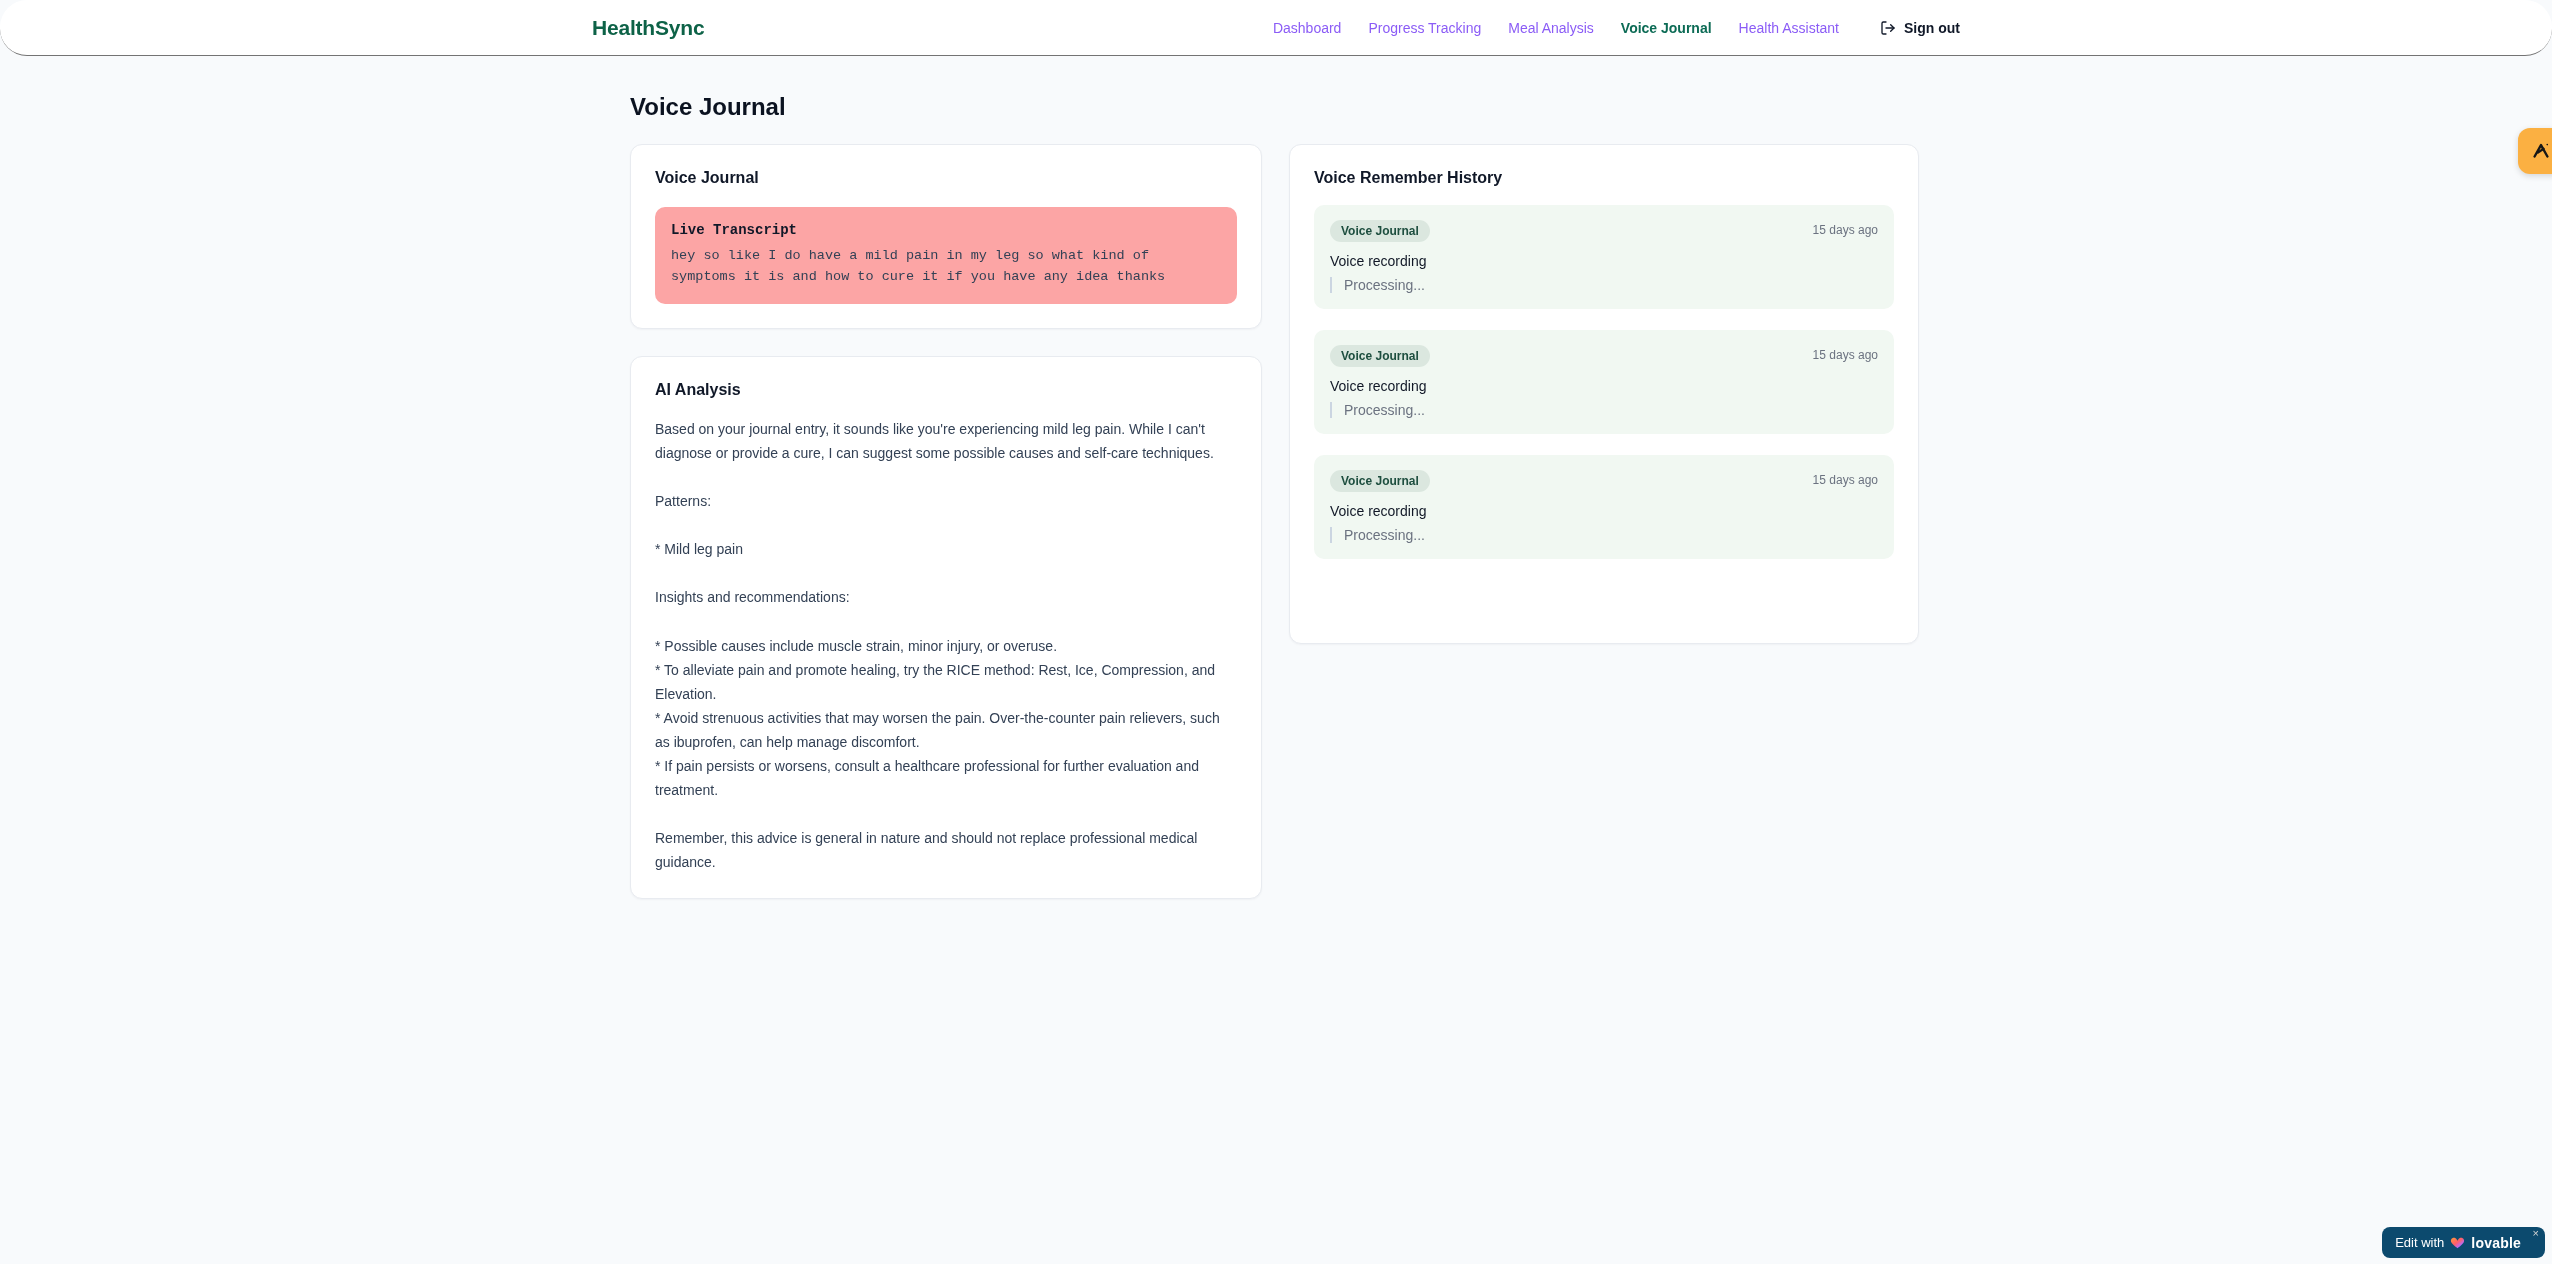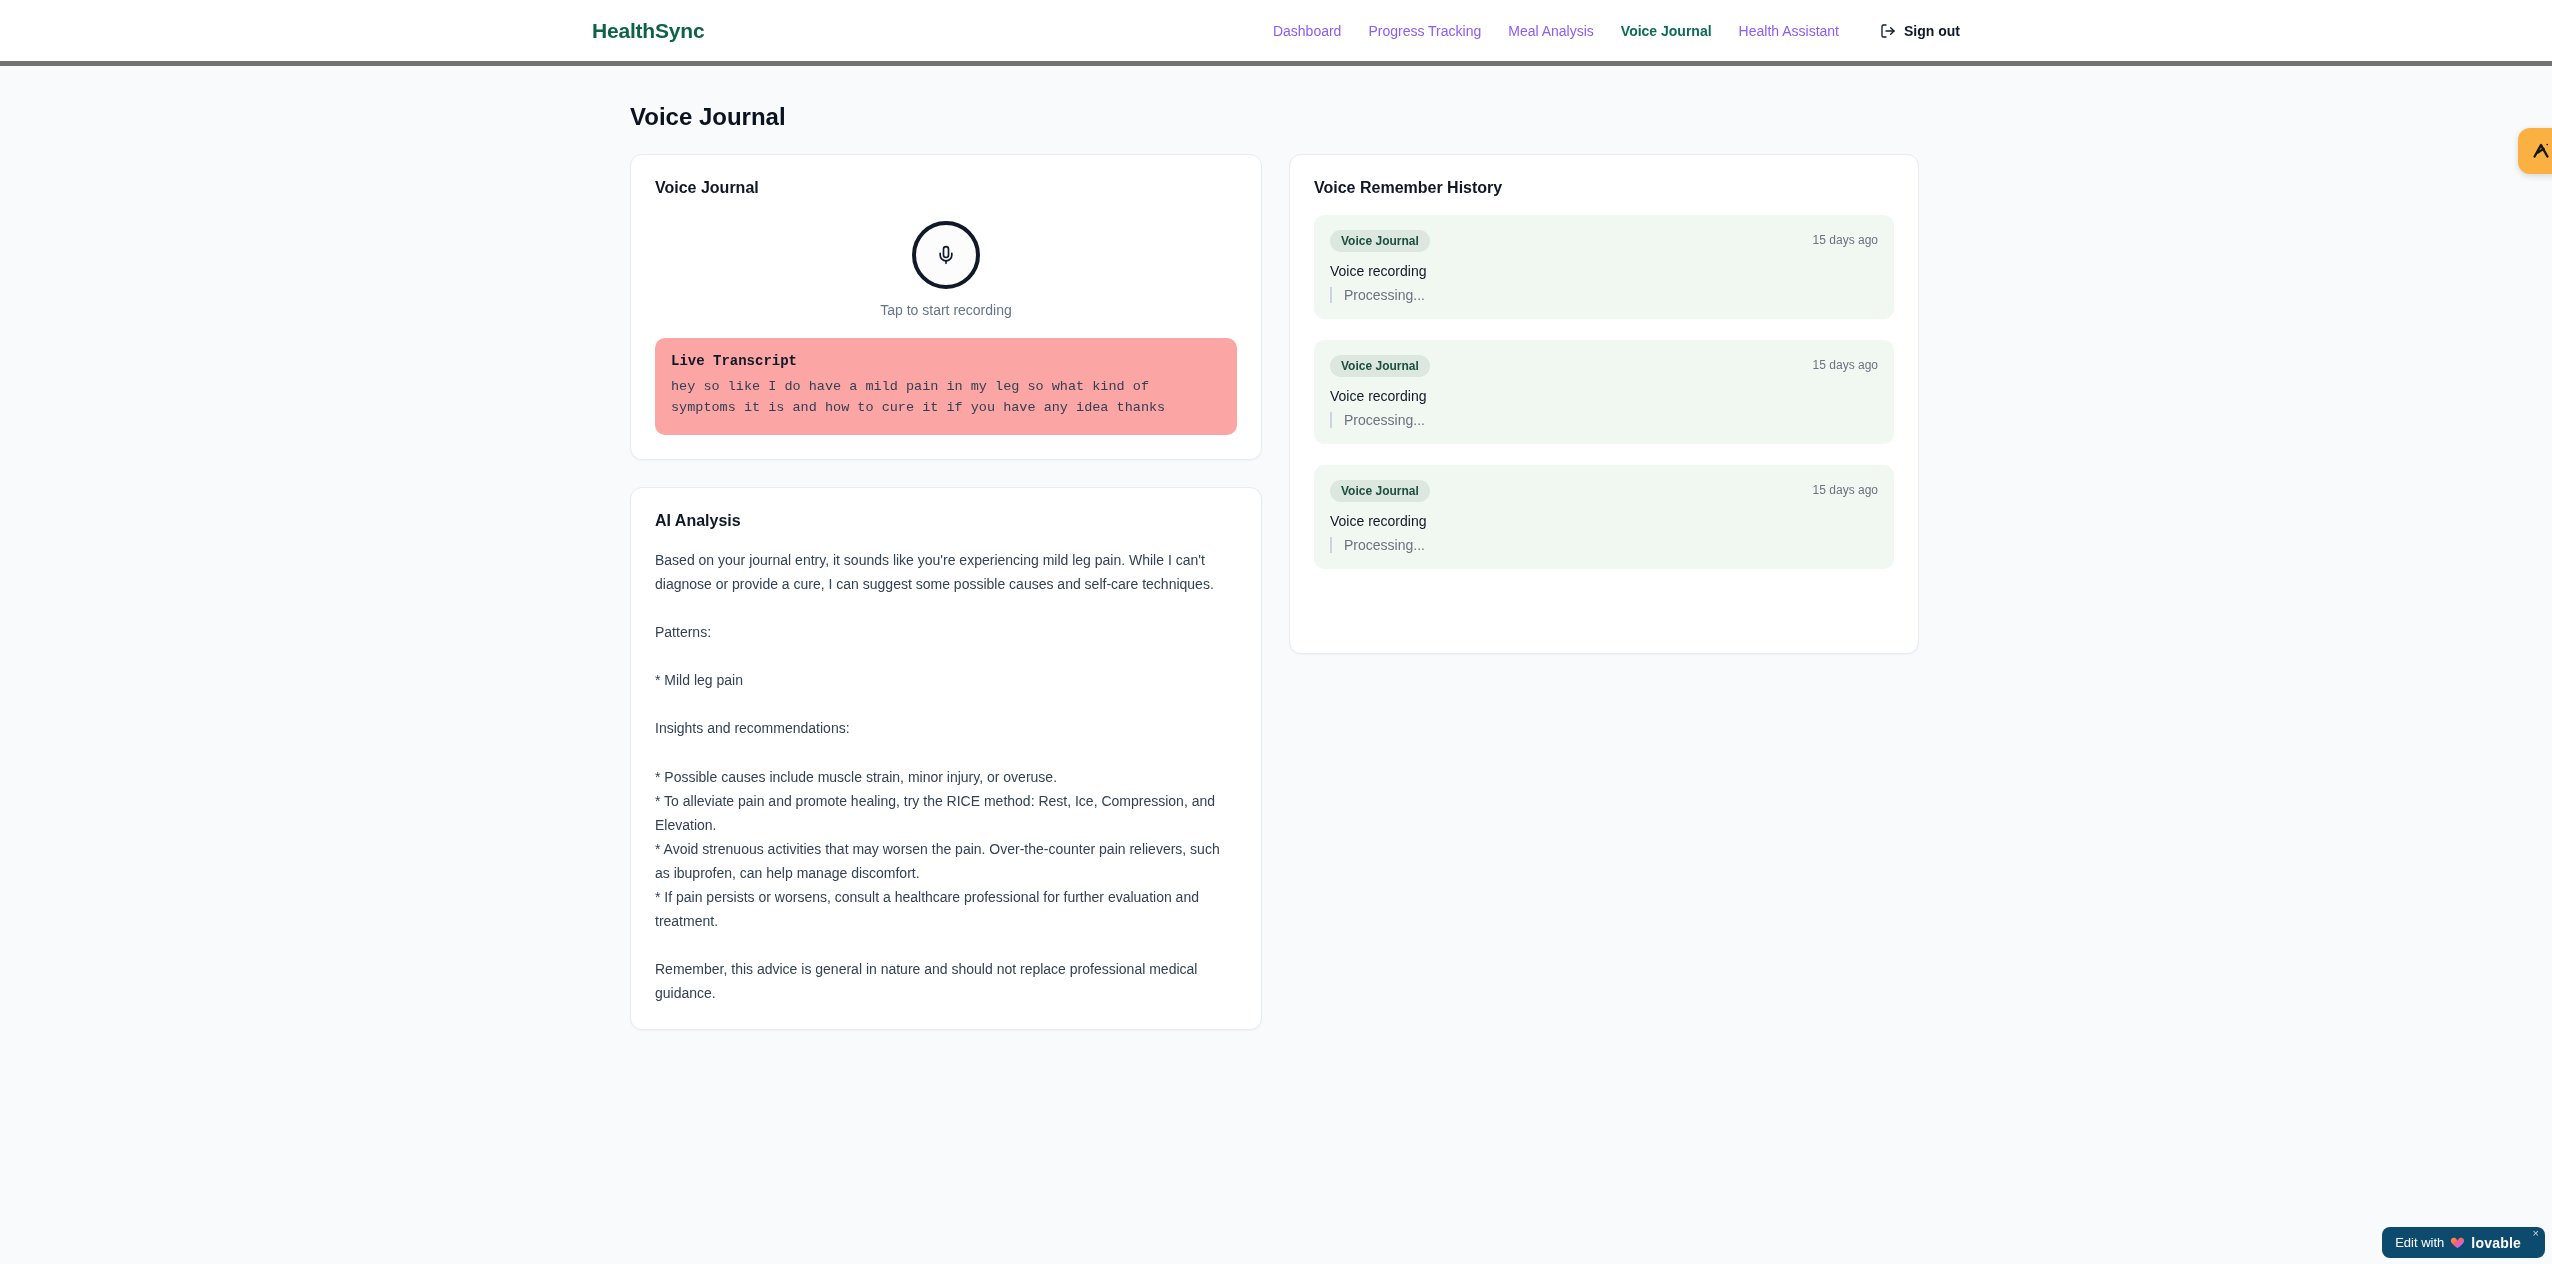--- a/index.html
+++ b/index.html
@@ -5,21 +5,21 @@
   * { box-sizing: border-box; margin: 0; padding: 0; }
   html, body { width: 2552px; height: 1264px; }
   body {
     font-family: "Liberation Sans", sans-serif;
     background: #f8fafc;
     position: relative;
     overflow: hidden;
     color: #101828;
   }
   
-  .header { height: 66px; background: #ffffff; border-bottom: 5px solid #737373; display: flex; }
+  .header { height: 56px; background: #ffffff; border-bottom: 1px solid #737373; display: flex; border-radius: 27px; }
   .header-inner { width: 1368px; margin: 0 auto; display: flex; align-items: center; justify-content: space-between; }
   .brand-logo { font-size: 21px; font-weight: 700; color: #0d6247; letter-spacing: -0.2px; cursor: pointer; }
   .nav { display: flex; align-items: center; gap: 27px; }
   .nav-link { font-size: 14px; color: #8b5cf6; font-weight: 500; text-decoration: none; cursor: pointer; }
   .nav-link.active { color: #0c6b55; font-weight: 600; }
   .signout { display: flex; align-items: center; gap: 8px; margin-left: 14px; cursor: pointer; }
   .signout-label { font-size: 14px; font-weight: 600; color: #101828; }
   .signout svg { width: 16px; height: 16px; color: #101828; display: block; }
   
   .main { width: 1292px; margin: 0 auto; padding-top: 37px; }
@@ -102,32 +102,20 @@
 
 <main class="main">
   <h1 class="page-title">Voice Journal</h1>
 
   <div class="grid">
 
     <div class="col-left">
 
       <section class="card">
         <h2 class="card-title">Voice Journal</h2>
-        <div class="mic-wrap">
-          <button class="mic-button">
-            <span>
-              <svg viewBox="0 0 24 24" fill="none" stroke="currentColor" stroke-width="2" stroke-linecap="round" stroke-linejoin="round">
-                <path d="M12 2a3 3 0 0 0-3 3v7a3 3 0 0 0 6 0V5a3 3 0 0 0-3-3Z"></path>
-                <path d="M19 10v2a7 7 0 0 1-14 0v-2"></path>
-                <line x1="12" x2="12" y1="19" y2="22"></line>
-              </svg>
-            </span>
-          </button>
-          <div class="tap-hint">Tap to start recording</div>
-        </div>
         <div class="transcript-box">
           <div class="transcript-label">Live Transcript</div>
           <p class="transcript-text">hey so like I do have a mild pain in my leg so what kind of symptoms it is and how to cure it if you have any idea thanks</p>
         </div>
       </section>
 
       <section class="card">
         <h2 class="card-title">AI Analysis</h2>
         <p class="analysis-body">Based on your journal entry, it sounds like you're experiencing mild leg pain. While I can't diagnose or provide a cure, I can suggest some possible causes and self-care techniques.
 

